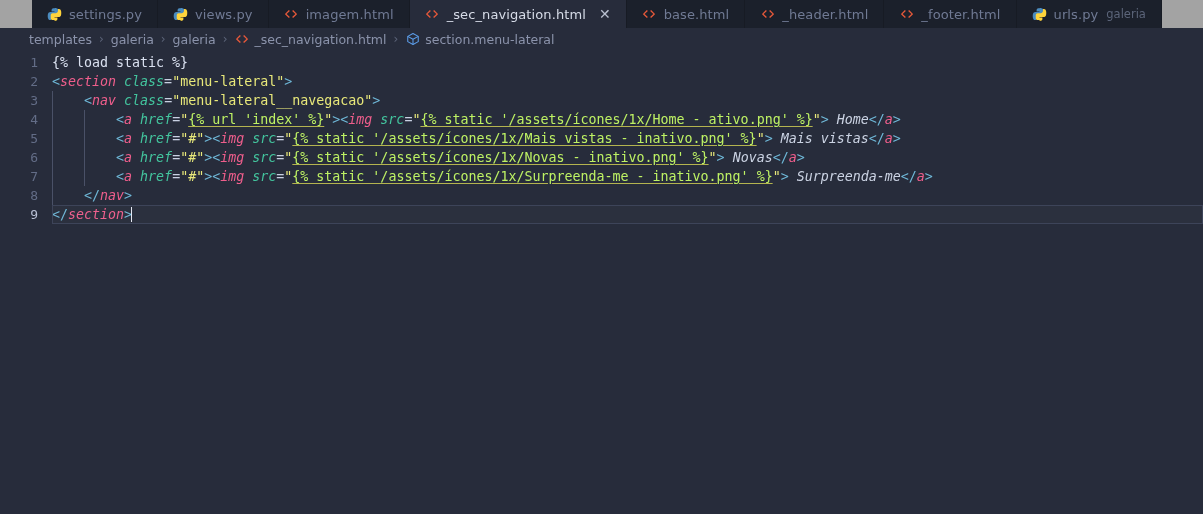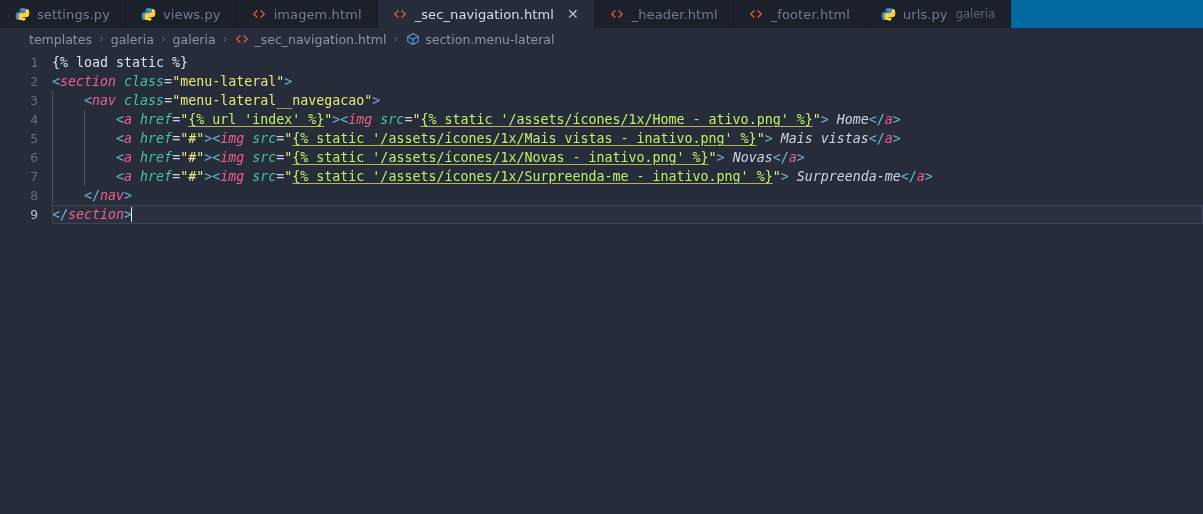--- a/index.html
+++ b/index.html
@@ -12,23 +12,24 @@
     height: 514px;
     overflow: hidden;
     font-family: "DejaVu Sans", sans-serif;
     -webkit-font-smoothing: antialiased;
   }
 
   
   .tabbar {
     display: flex;
     height: 28px;
-    background: #0369a1;
+    background: #a3a3a3;
     align-items: stretch;
     overflow: hidden;
+    padding-left: 32px;
   }
   .tab {
     display: flex;
     align-items: center;
     gap: 7px;
     padding: 0 15px;
     height: 28px;
     box-sizing: border-box;
     background: #1b202b;
     border-right: 1px solid #171b24;
@@ -218,20 +219,28 @@
   <div class="tab active">
     <span class="ficon">
       <svg viewBox="0 0 16 16" width="14" height="14">
           <path d="M5.6 3.4 1.4 7.6a.6.6 0 0 0 0 .85l4.2 4.2 1.1-1.1L3 8l3.7-3.55zM10.4 3.4l-1.1 1.05L13 8l-3.7 3.55 1.1 1.1 4.2-4.2a.6.6 0 0 0 0-.85z" fill="#e8593a"></path>
         </svg>
     </span>
     <span class="tab-label">_sec_navigation.html</span>
     <span class="tab-close">✕</span>
   </div>
 
+  <div class="tab">
+    <span class="ficon">
+      <svg viewBox="0 0 16 16" width="14" height="14">
+          <path d="M5.6 3.4 1.4 7.6a.6.6 0 0 0 0 .85l4.2 4.2 1.1-1.1L3 8l3.7-3.55zM10.4 3.4l-1.1 1.05L13 8l-3.7 3.55 1.1 1.1 4.2-4.2a.6.6 0 0 0 0-.85z" fill="#e8593a"></path>
+        </svg>
+    </span>
+    <span class="tab-label">base.html</span>
+  </div>
 
   <div class="tab">
     <span class="ficon">
       <svg viewBox="0 0 16 16" width="14" height="14">
           <path d="M5.6 3.4 1.4 7.6a.6.6 0 0 0 0 .85l4.2 4.2 1.1-1.1L3 8l3.7-3.55zM10.4 3.4l-1.1 1.05L13 8l-3.7 3.55 1.1 1.1 4.2-4.2a.6.6 0 0 0 0-.85z" fill="#e8593a"></path>
         </svg>
     </span>
     <span class="tab-label">_header.html</span>
   </div>
 

